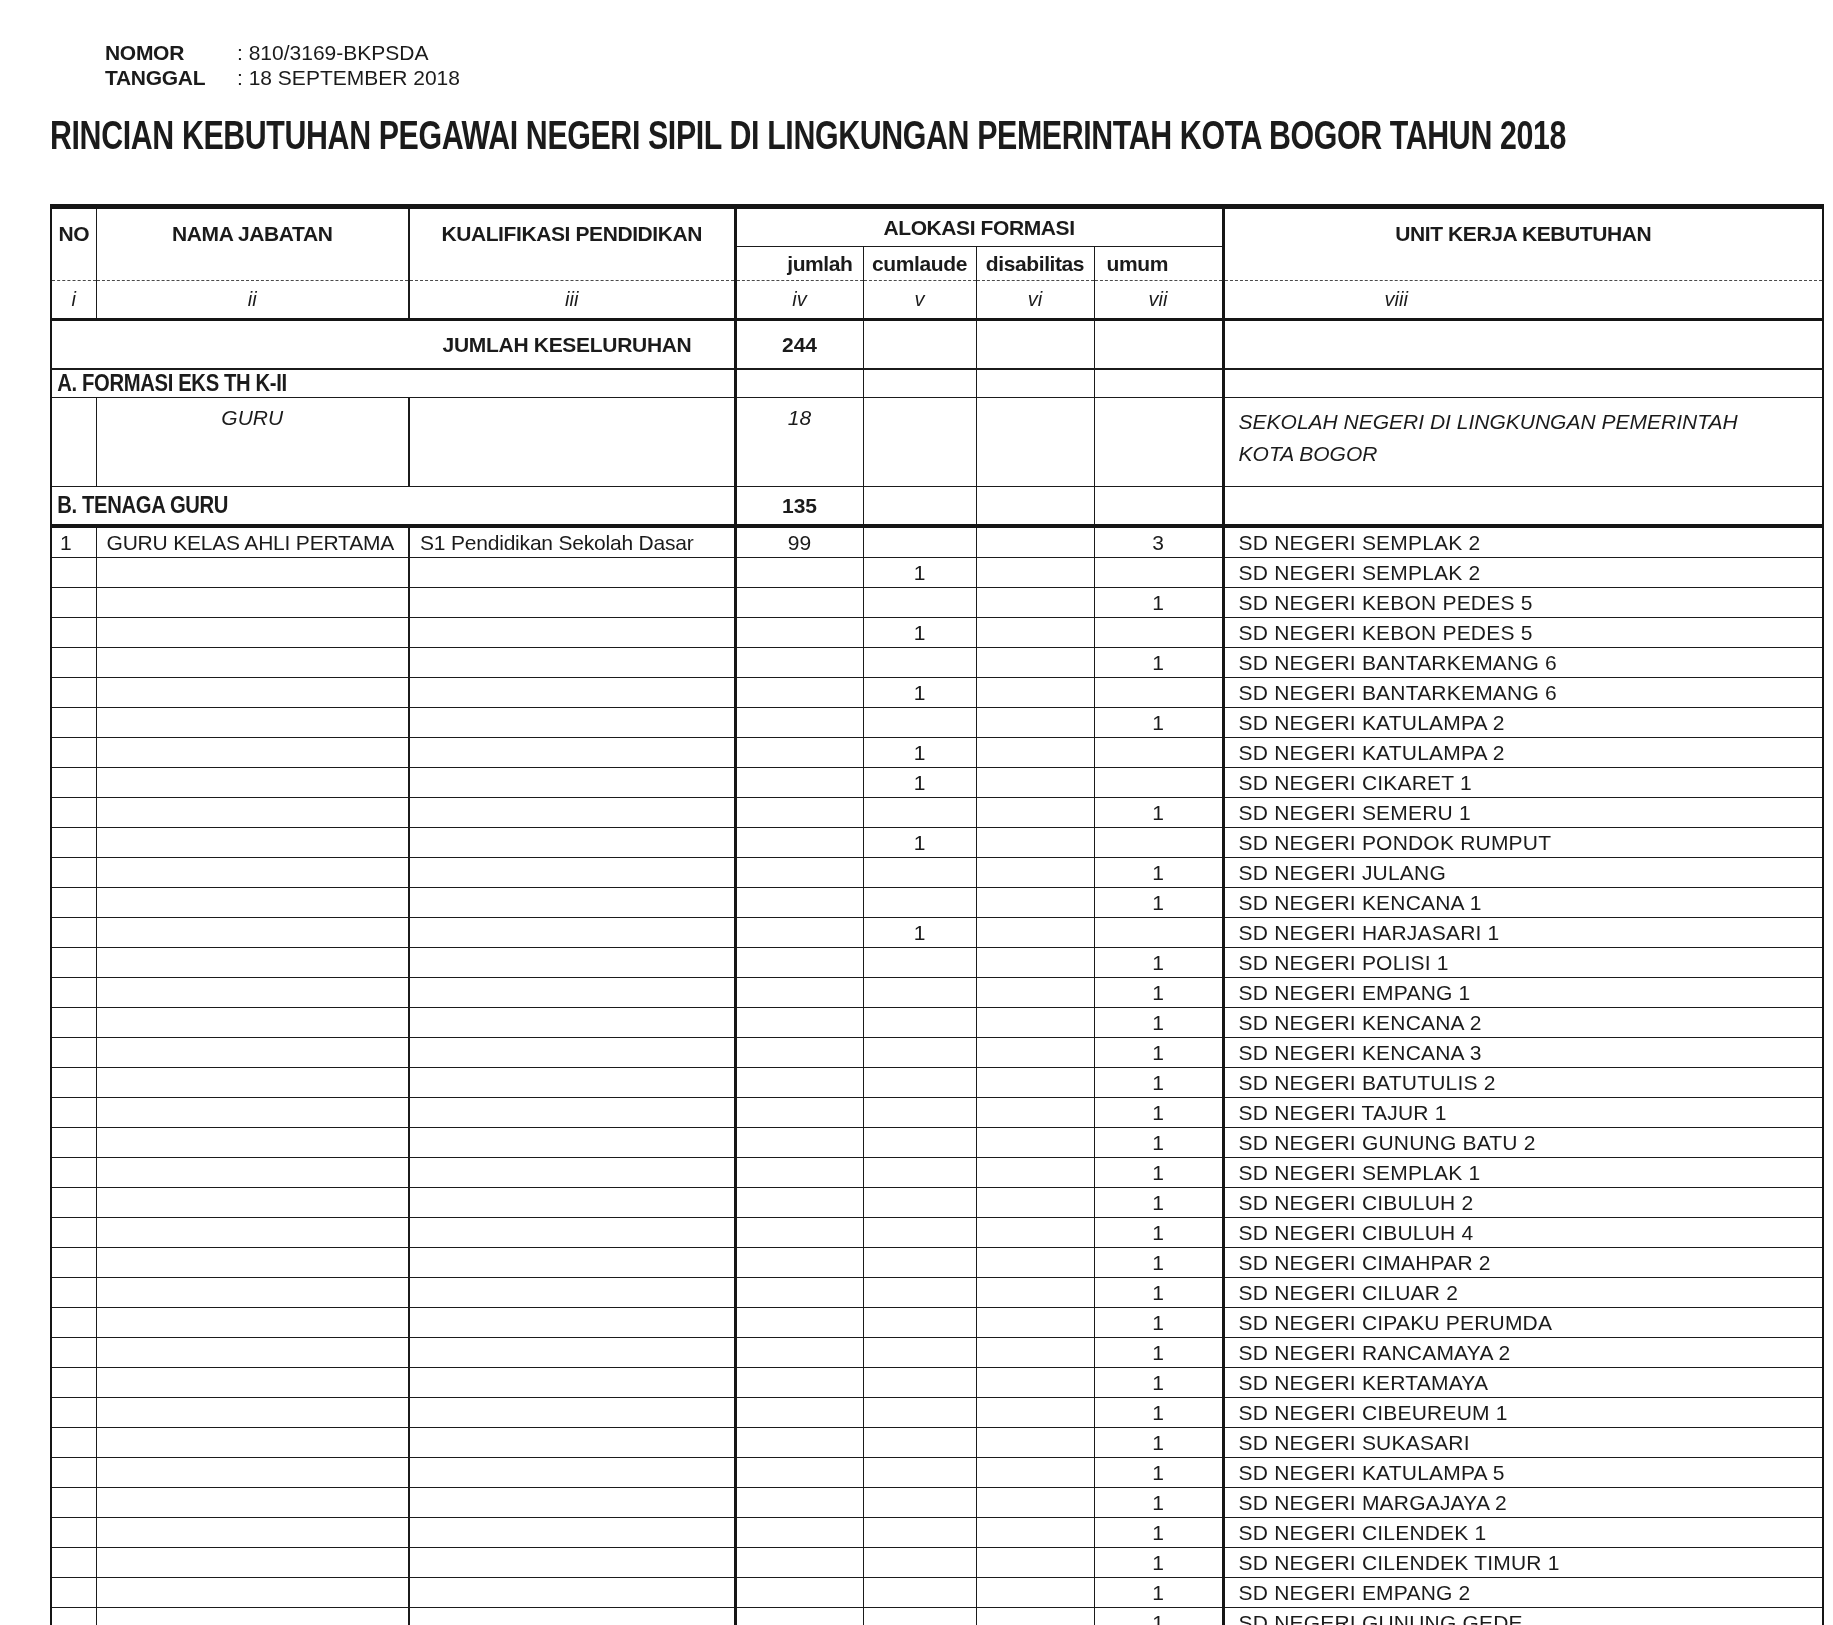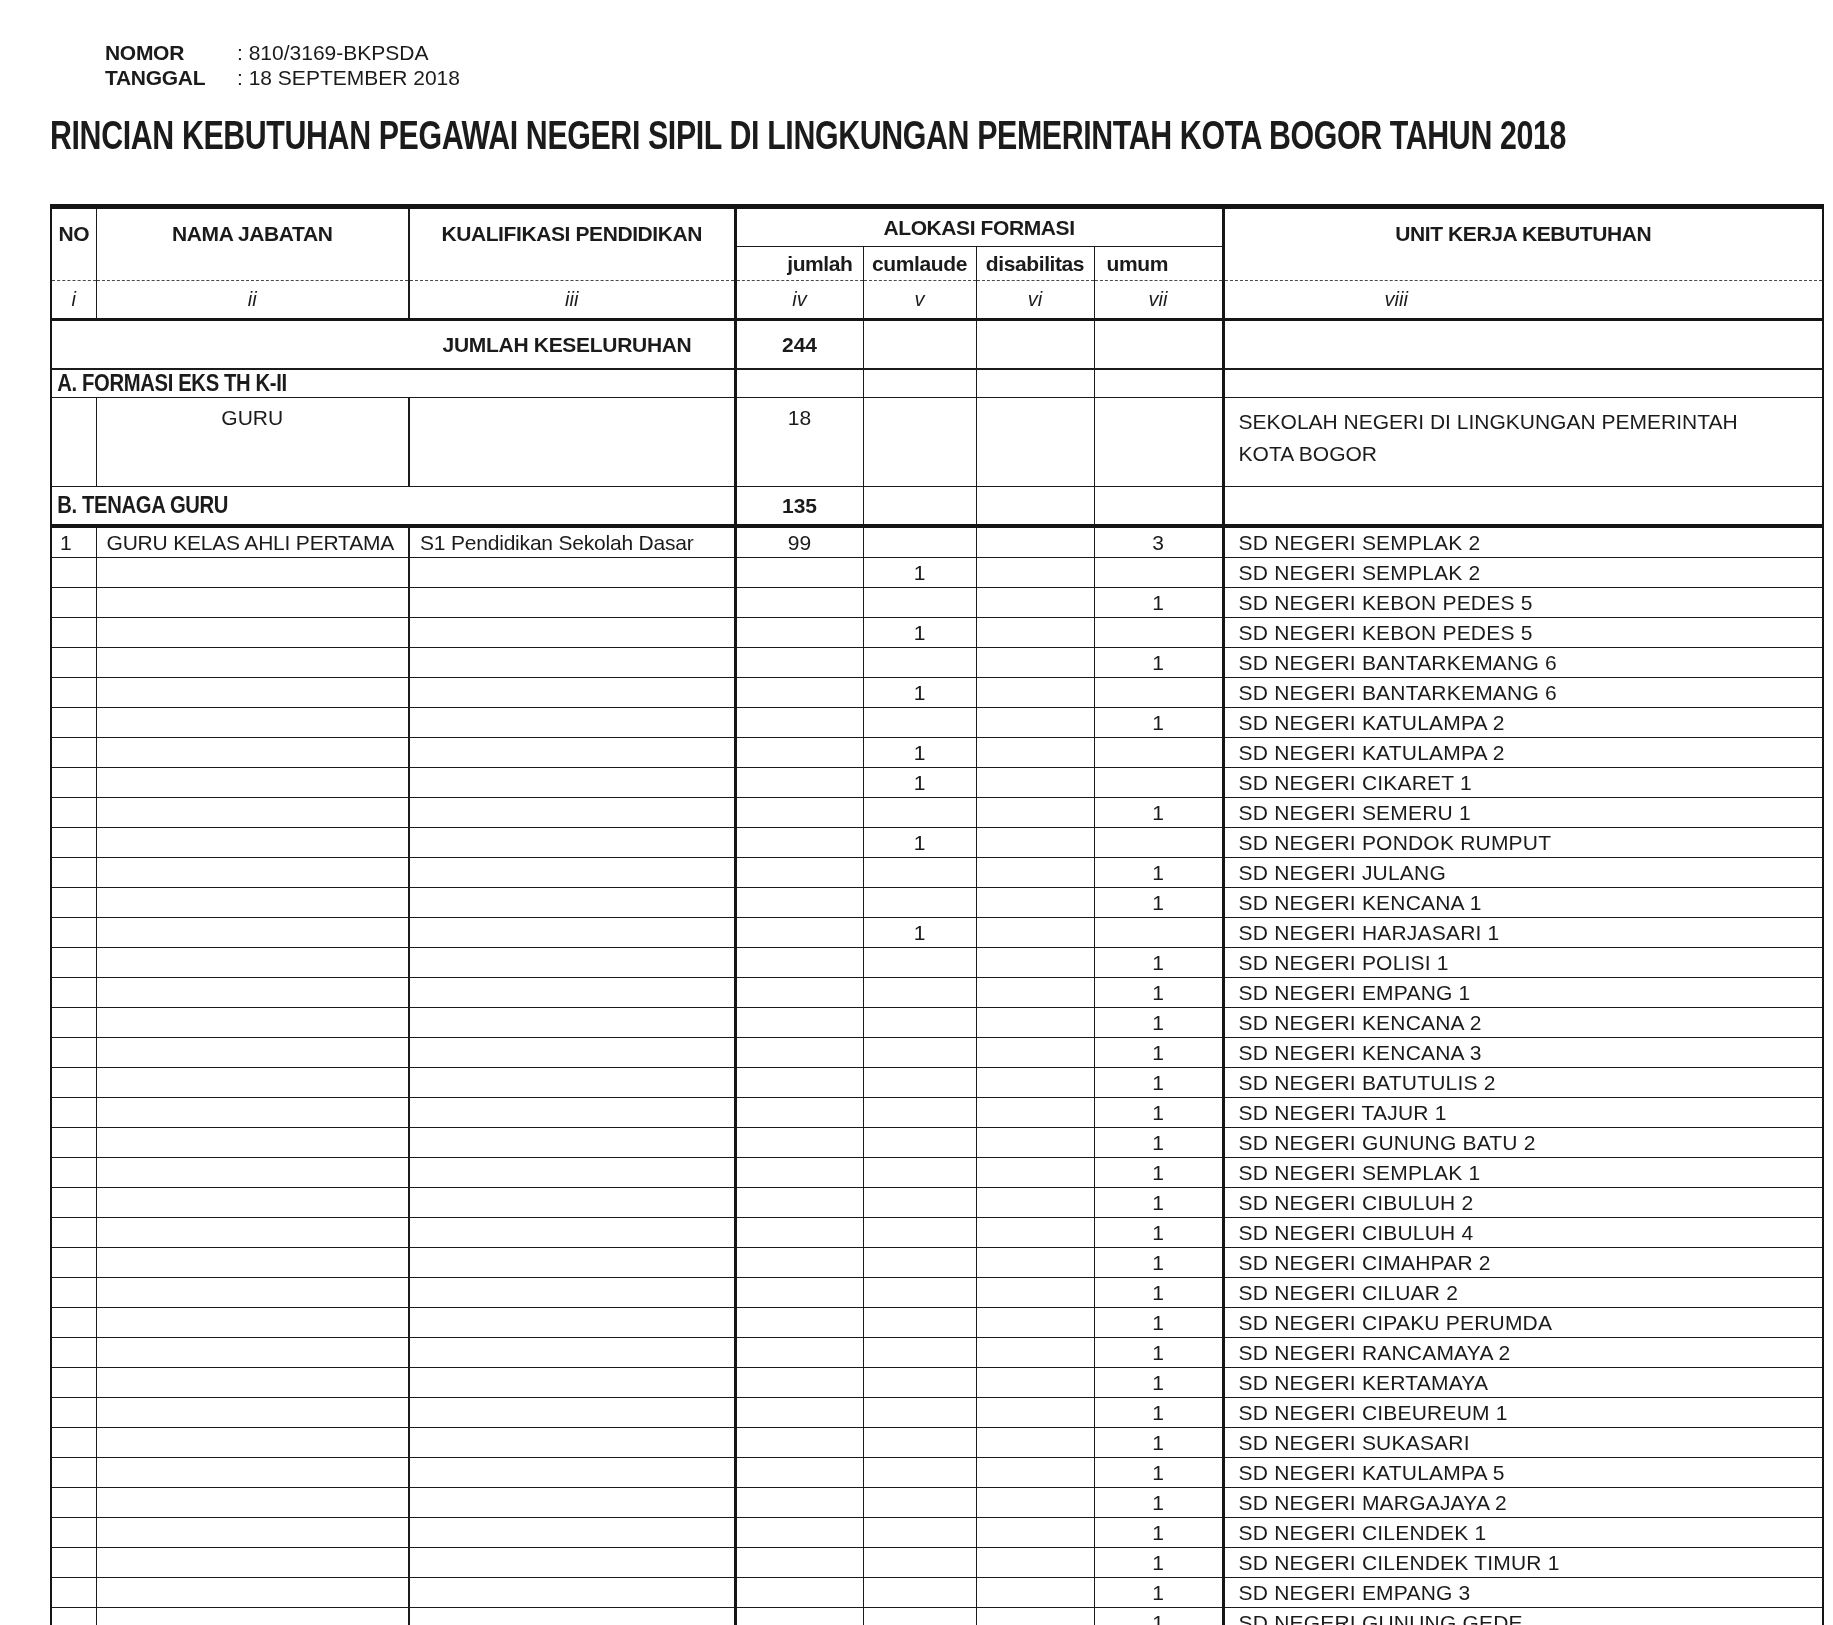--- a/index.html
+++ b/index.html
@@ -57,21 +57,21 @@
   th.sub-umum { text-align:left; padding-left:12px; }
   tr.row-roman td { height:37px; border-top:1px dashed #4a4a4a; font-style:italic; font-size:20px; text-align:center; }
   tr.row-roman td.roman-viii { text-align:left; padding-left:160px; }
   
   tr.row-summary td { height:47px; border-top:3px solid #151515; }
   td.summary-label { text-align:right; padding-right:42px; font-weight:bold; letter-spacing:-0.3px; }
   tr.row-section-a td { height:26px; border-top:2px solid #1b1b1b; }
   tr.row-section-b td { height:37px; border-top:1px solid #1b1b1b; }
   td.section-label { text-align:left; }
   td.section-label span { display:inline-block; font-weight:bold; font-size:23px; letter-spacing:-0.4px; transform:scaleX(0.88); transform-origin:left center; padding-left:6px; white-space:nowrap; }
-  tr.row-guru td { height:80px; border-top:1px solid #1b1b1b; vertical-align:top; padding-top:8px; }
+  tr.row-guru td { height:80px; border-top:1px solid #1b1b1b; vertical-align:top; padding-top:8px;font-style:italic; }
   td.guru-nama { text-align:center; }
   td.guru-unit { text-align:left; padding-left:14px; }
   td.guru-unit span { display:inline-block; max-width:520px; line-height:32px; }
   .num-cell { text-align:center; }
   .bold { font-weight:bold; }
   
   tr.row-data td { height:29px; border-top:1px solid #1b1b1b; }
   tr.row-data.first-data-row td { border-top:4px solid #151515; }
   tr.row-data.last-data-row td { height:55px; vertical-align:top; padding-top:3px; }
   td.cell-no { text-align:left; padding-left:8px; }
@@ -517,21 +517,21 @@
       <td class="vUnit cell-unit">SD NEGERI CILENDEK TIMUR 1</td>
     </tr>
         <tr class="row-data">
       <td class="cell-no"></td>
       <td class="vNama cell-nama"></td>
       <td class="vKual cell-kual"></td>
       <td class="vJum num-cell"></td>
       <td class="vCum num-cell"></td>
       <td class="vDis num-cell"></td>
       <td class="vUmum num-cell">1</td>
-      <td class="vUnit cell-unit">SD NEGERI EMPANG 3</td>
+      <td class="vUnit cell-unit">SD NEGERI EMPANG 2</td>
     </tr>
         <tr class="row-data last-data-row">
       <td class="cell-no"></td>
       <td class="vNama cell-nama"></td>
       <td class="vKual cell-kual"></td>
       <td class="vJum num-cell"></td>
       <td class="vCum num-cell"></td>
       <td class="vDis num-cell"></td>
       <td class="vUmum num-cell">1</td>
       <td class="vUnit cell-unit">SD NEGERI GUNUNG GEDE</td>

